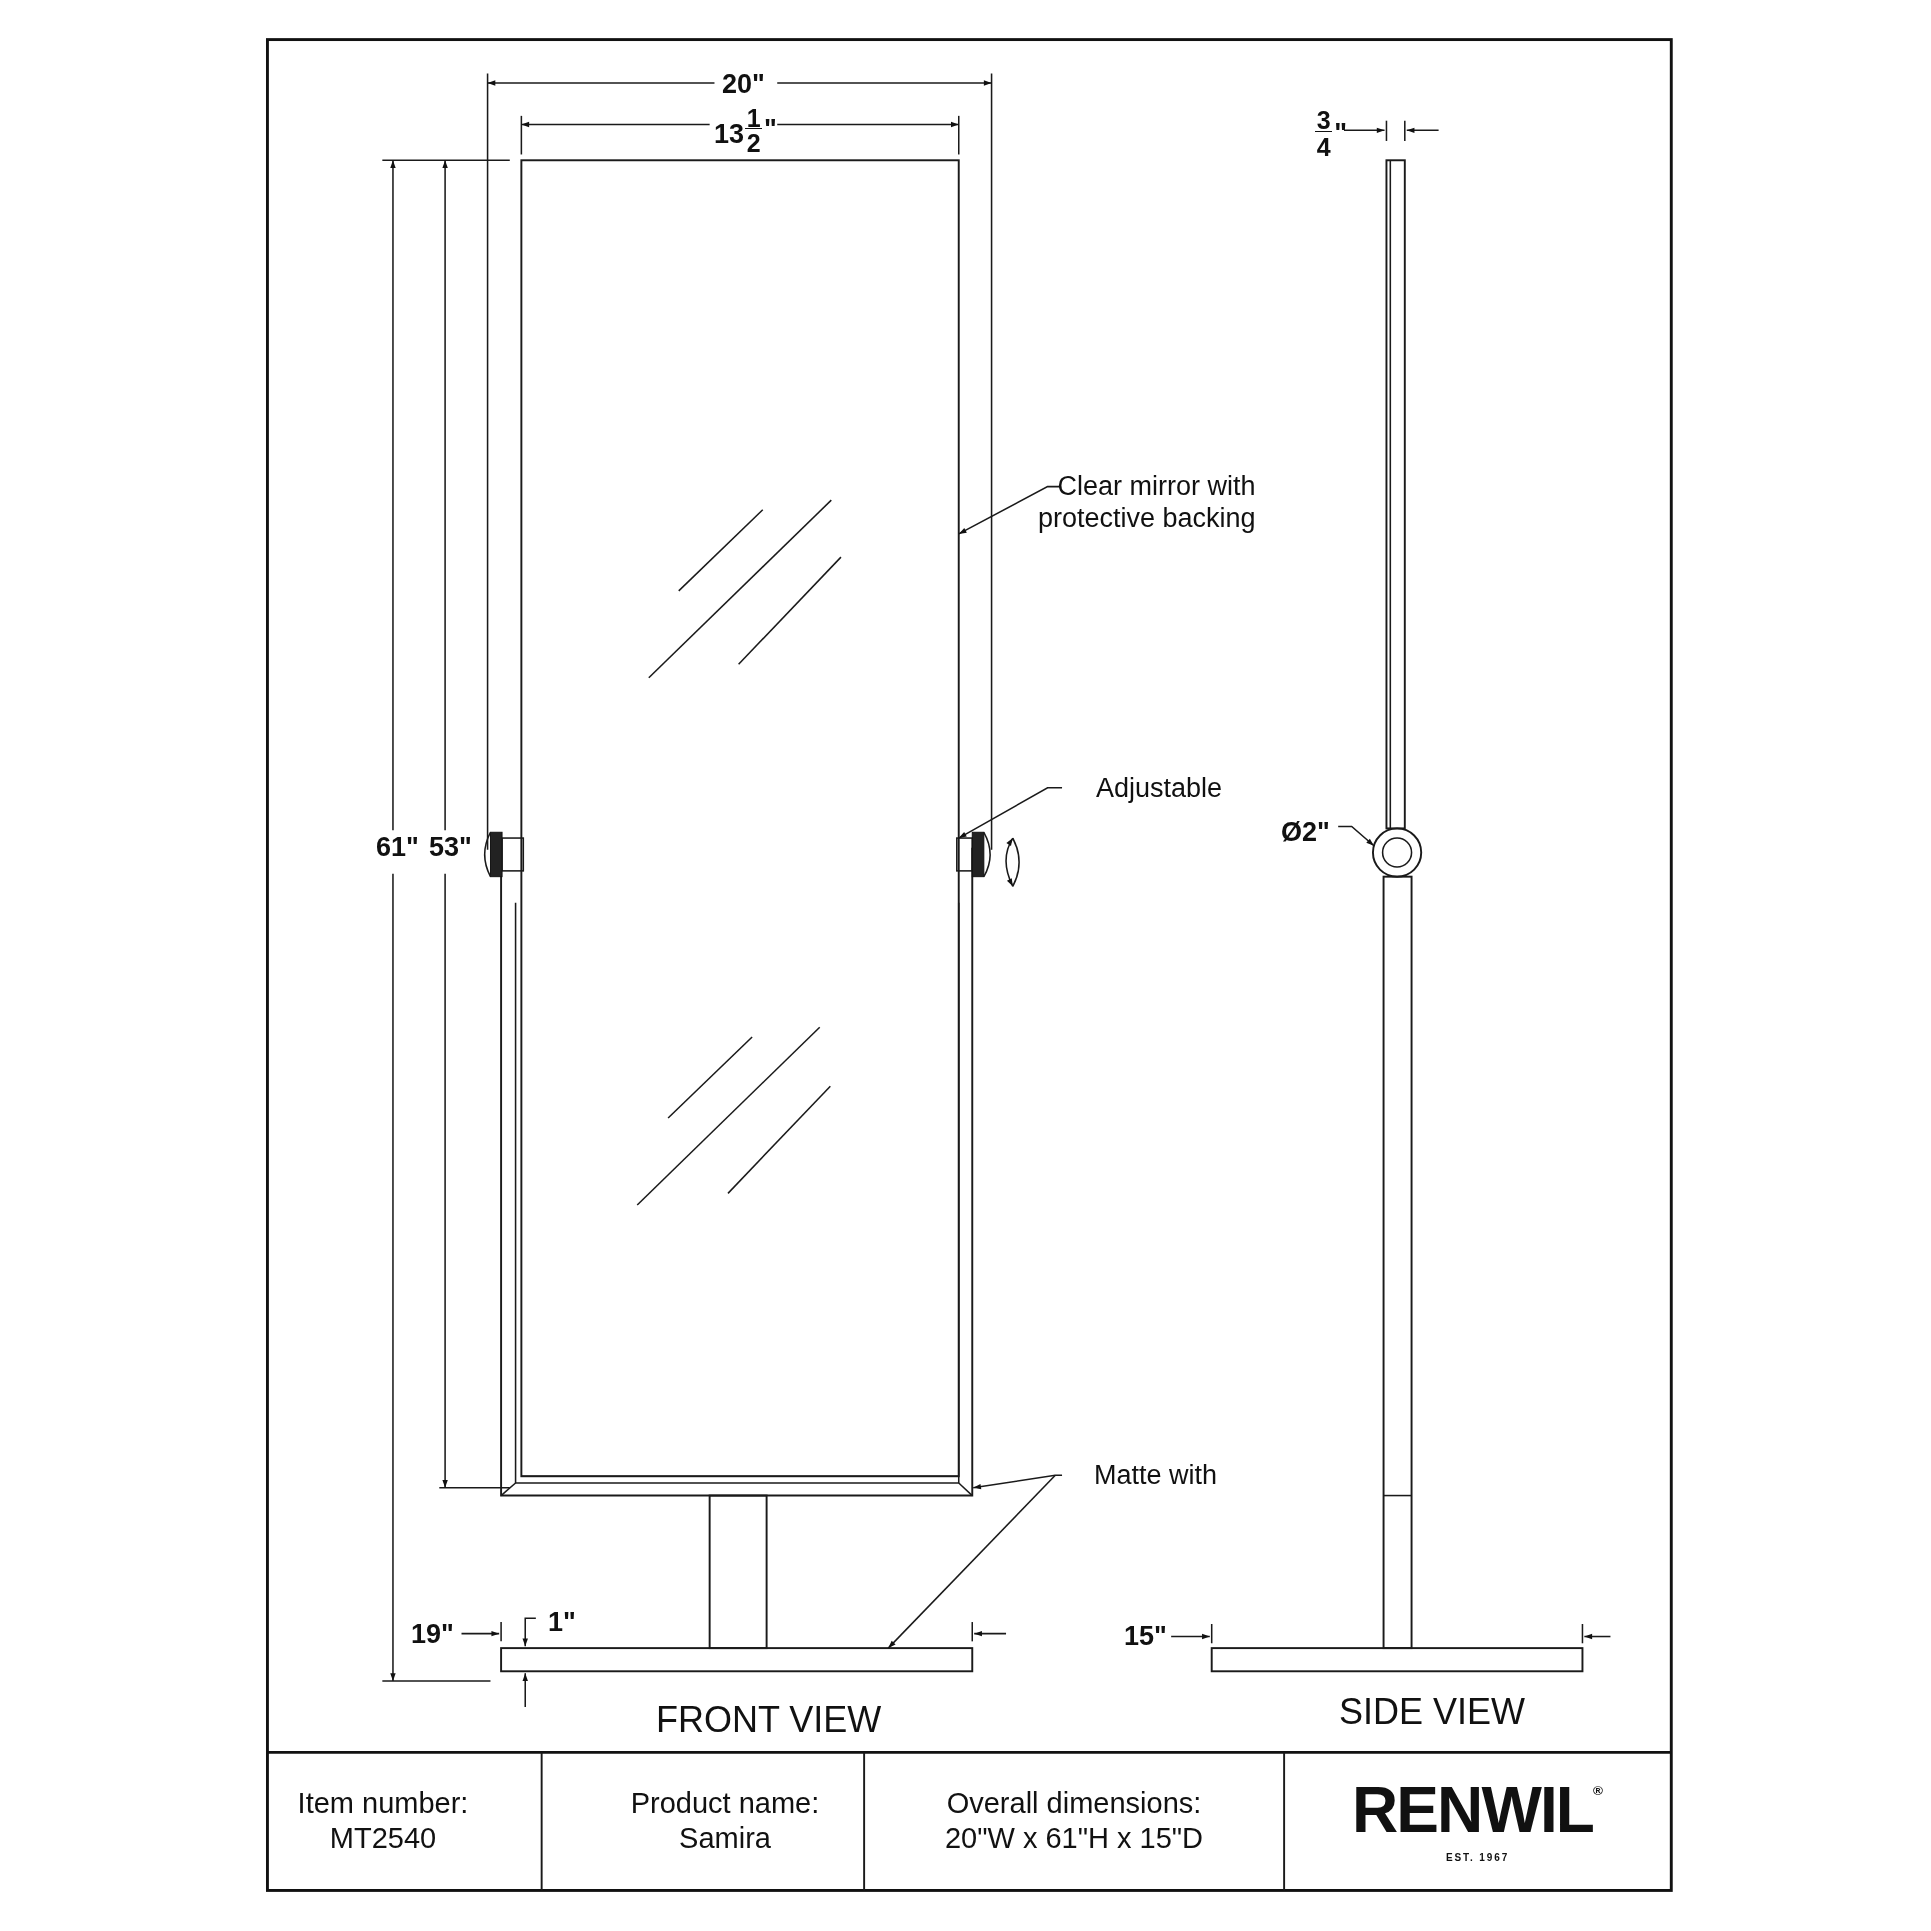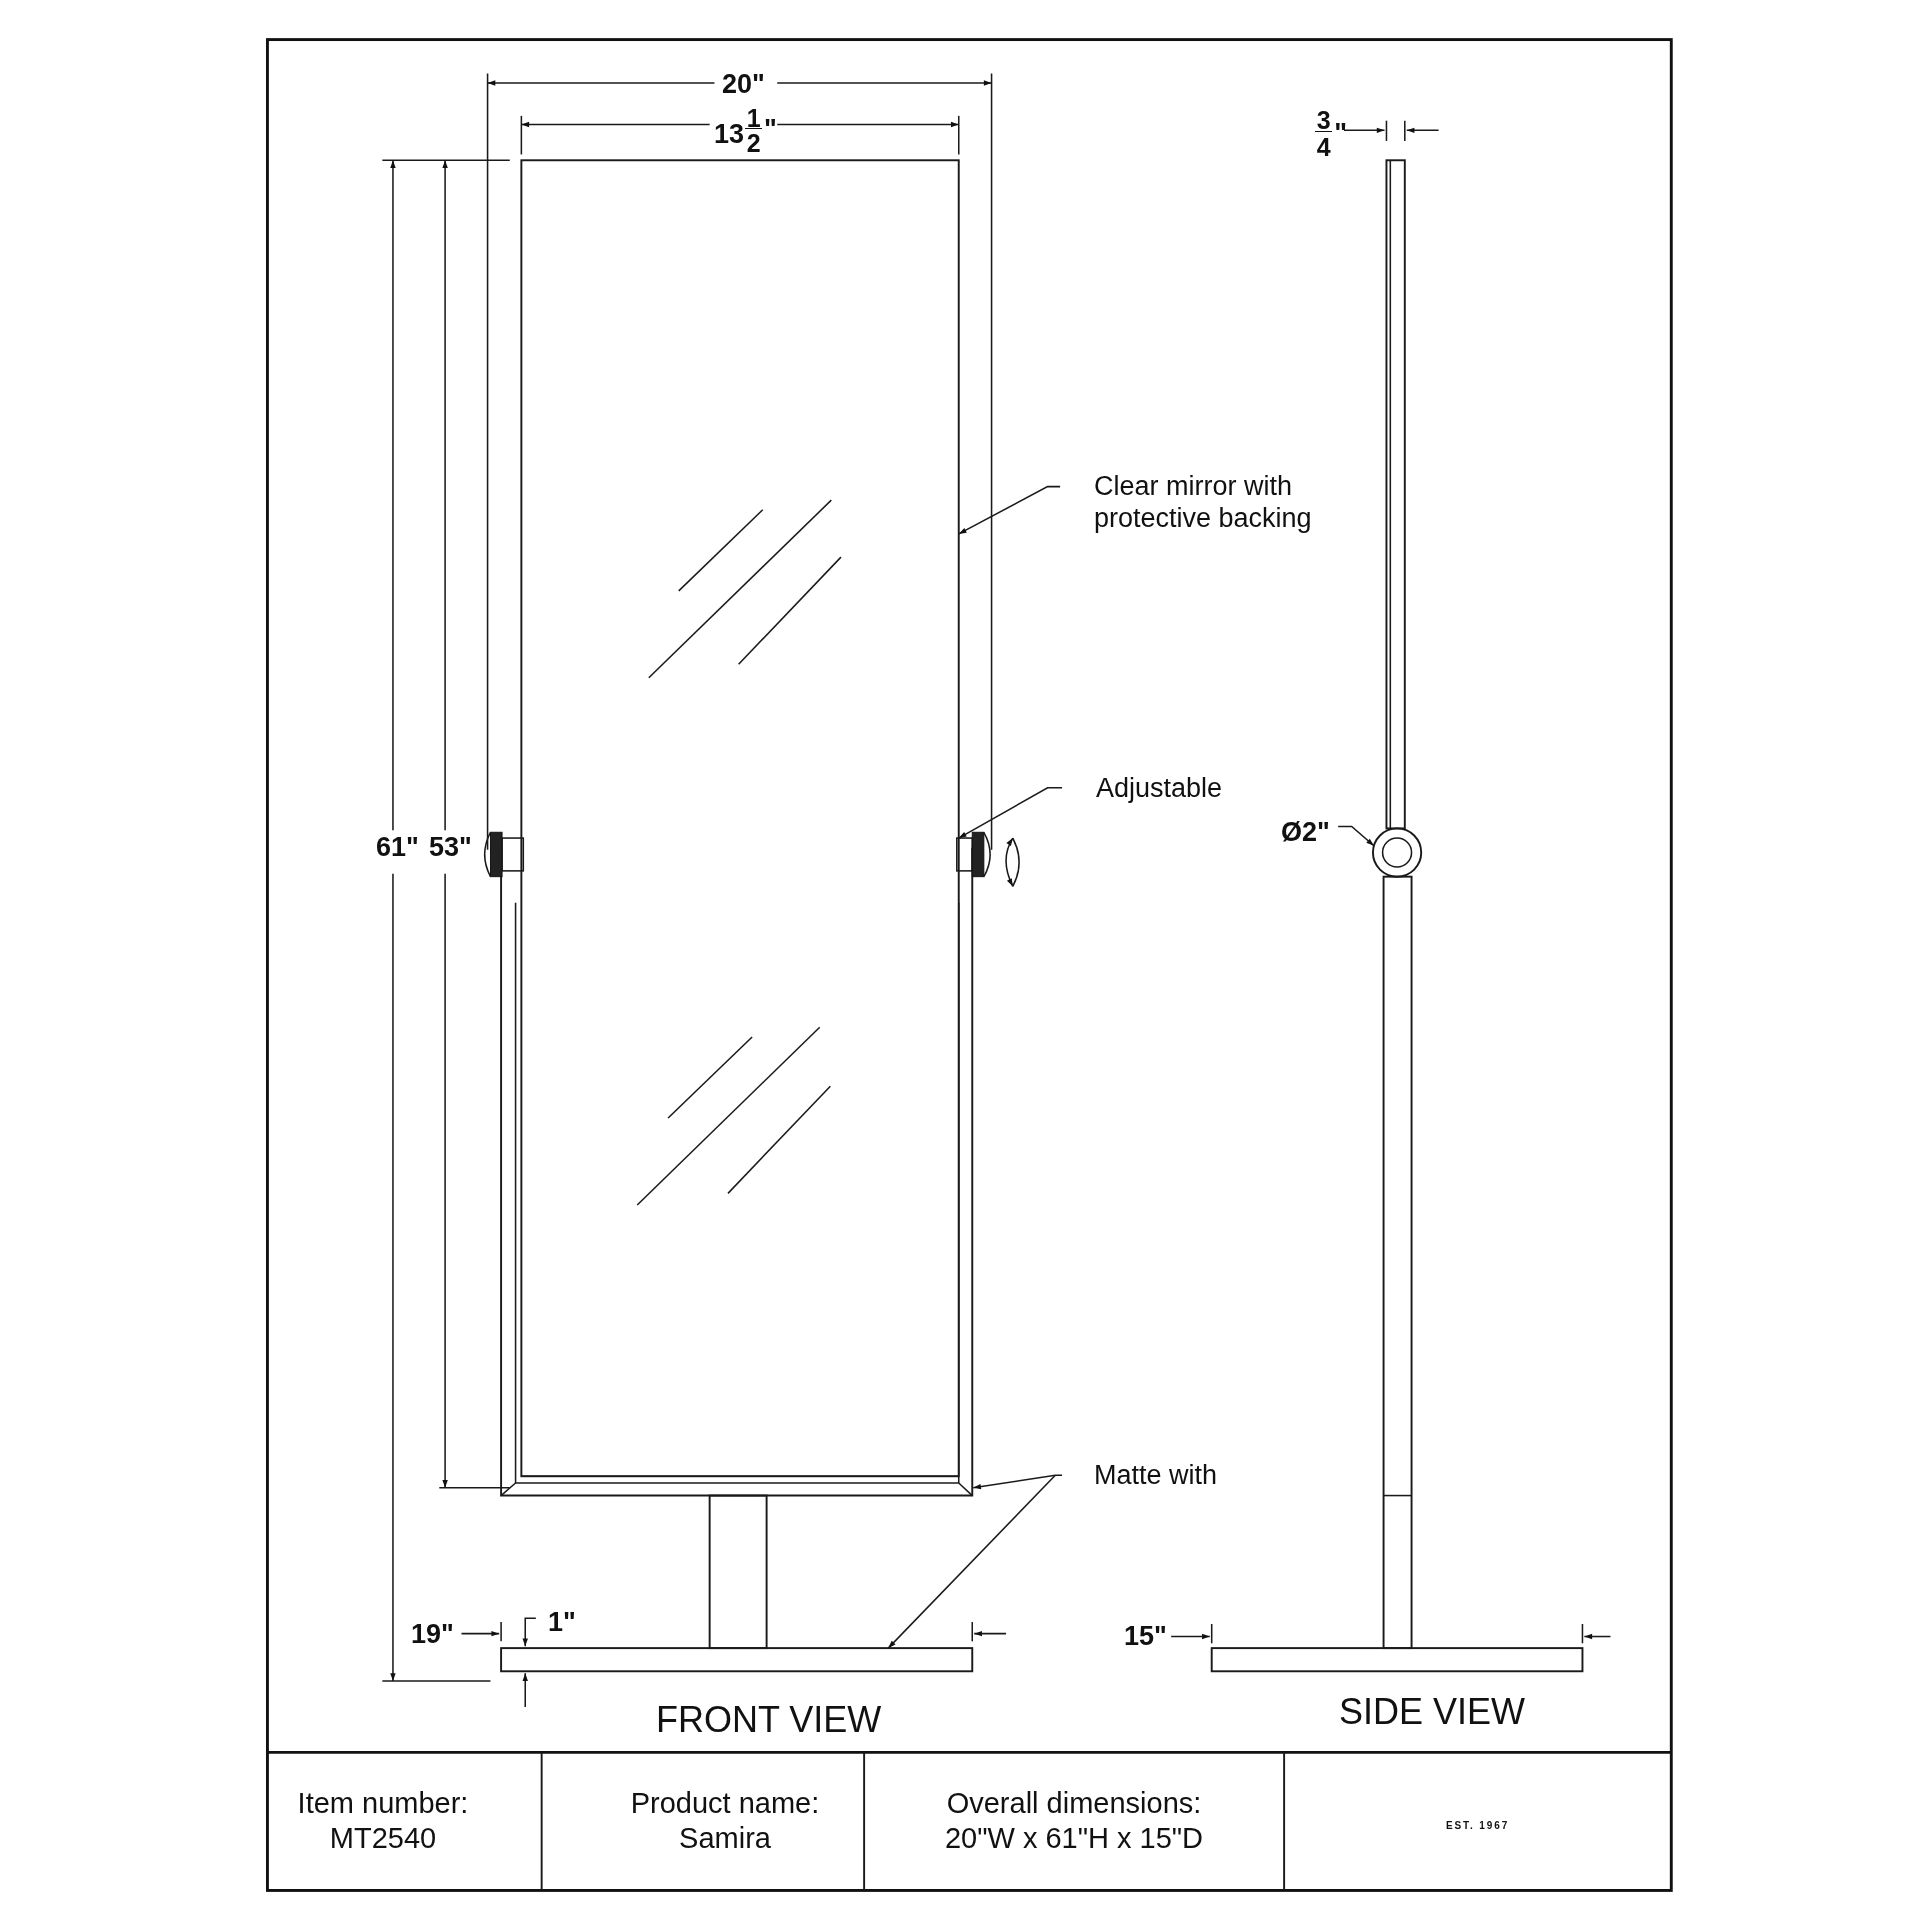--- a/index.html
+++ b/index.html
@@ -133,21 +133,21 @@
   <span class="frac" style="left:31px; top:0; width:17.4px;">1</span>
   <span style="position:absolute; left:31px; top:22px; width:17.4px; border-top:1.9px solid #111;"></span>
   <span class="frac" style="left:31px; top:25px; width:17.4px;">2</span>
   <span class="dim" style="left:50px; top:9.7px;">"</span>
 </div>
 <div class="dim" style="left:376px; top:834px;">61"</div>
 <div class="dim" style="left:429px; top:834px;">53"</div>
 <div class="dim" style="left:411px; top:1621px;">19"</div>
 <div class="dim" style="left:548px; top:1609px;">1"</div>
 
-<div class="lbl" style="left:1094px; top:471px; line-height:1.18;">
+<div class="lbl" style="left:1038px; top:471px; line-height:1.18;text-align:right;">
   <div>Clear mirror with</div>
   <div>protective backing</div>
 </div>
 <div class="lbl" style="left:1096px; top:775px;">Adjustable</div>
 <div class="lbl" style="left:1094px; top:1462px;">Matte with</div>
 
 <div class="view-title" style="left:656px; top:1702px;">FRONT VIEW</div>
 
 <div style="position:absolute; left:1315px; top:108px; height:48px;">
   <span class="frac" style="left:0; top:0; width:17.4px;">3</span>
@@ -165,15 +165,16 @@
 </div>
 <div class="tb-cell" style="left:564px; width:322px;">
   <div>Product name:</div>
   <div>Samira</div>
 </div>
 <div class="tb-cell" style="left:864px; width:420px;border-radius:29px;">
   <div>Overall dimensions:</div>
   <div>20"W x 61"H x 15"D</div>
 </div>
 <div class="tb-cell" style="left:1284px; width:387px;">
+  <div class="brand"><span>RENWIL</span><sup>®</sup></div>
   <div class="est">EST. 1967</div>
 </div>
 
 
 </body></html>

